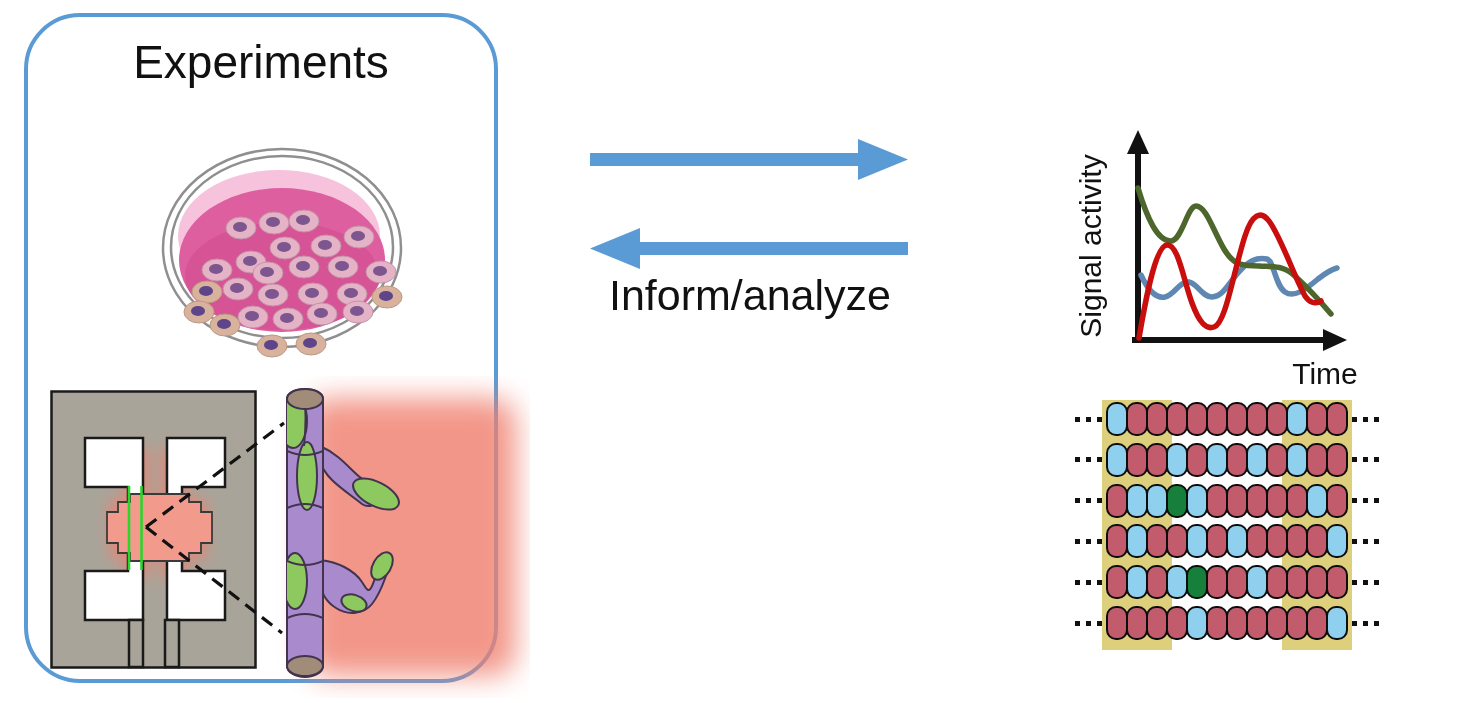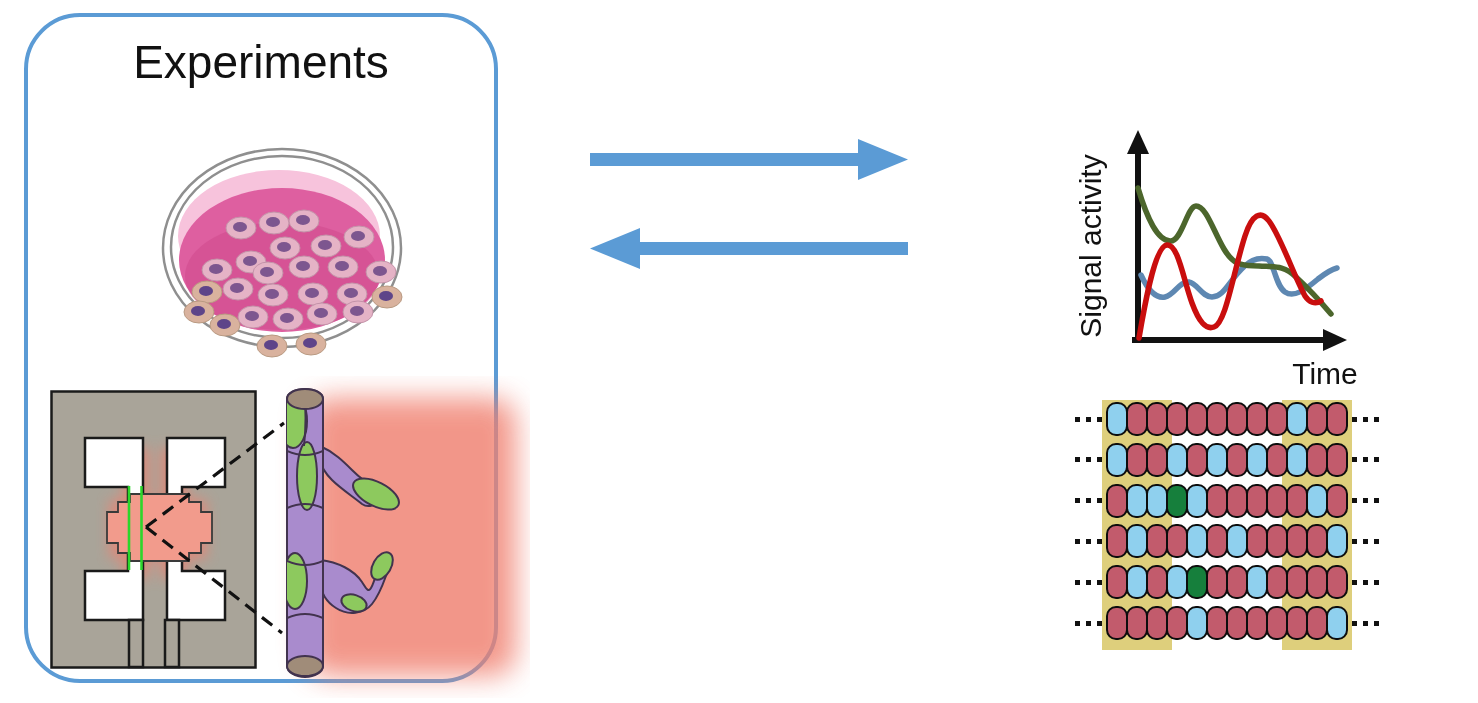--- a/index.html
+++ b/index.html
@@ -231,20 +231,21 @@
   </svg>
 
   <svg class="abs" style="left:588px;top:137px" width="322" height="45" viewBox="0 0 322 45">
     <rect class="arrfill" x="2" y="16" width="272" height="13"></rect>
     <polygon class="arrfill" points="270,2 320,22.5 270,43"></polygon>
   </svg>
   <svg class="abs" style="left:588px;top:226px" width="322" height="45" viewBox="0 0 322 45">
     <polygon class="arrfill" points="52,2 2,22.5 52,43"></polygon>
     <rect class="arrfill" x="48" y="16" width="272" height="13"></rect>
   </svg>
+  <div class="flow-label" style="left:565px;top:272px">Inform/analyze</div>
 
 
   <svg class="abs" style="left:1075px;top:118px" width="335" height="280" viewBox="0 0 335 280">
     <line class="axis" x1="63" y1="222" x2="63" y2="32"></line>
     <polygon class="axis-head" points="63,12 52,36 74,36"></polygon>
     <line class="axis" x1="60" y1="222" x2="252" y2="222"></line>
     <polygon class="axis-head" points="272,222 248,211 248,233"></polygon>
     <path class="curve curve-blue" d="M66,157 C72,170 80,181 90,179 C100,177 104,163 114,164 C122,165 127,179 137,179 C147,179 152,168 162,156 C174,142 182,139 192,141 C199,143 200,167 210,174 C219,180 230,172 243,161 C252,154 258,151 262,150"></path>
     <path class="curve curve-green" d="M63,70 C72,100 82,122 95,123 C107,124 112,88 121,88 C131,88 138,112 149,131 C160,150 170,147 184,148 C199,149 209,147 221,159 C234,171 245,183 256,196"></path>
     <path class="curve curve-red" d="M64,220 C70,185 80,128 92,127 C103,126 108,160 117,185 C124,204 131,212 139,209 C151,205 158,155 170,118 C177,96 186,92 194,103 C206,119 218,156 230,178 C234,184 240,187 246,183"></path>

